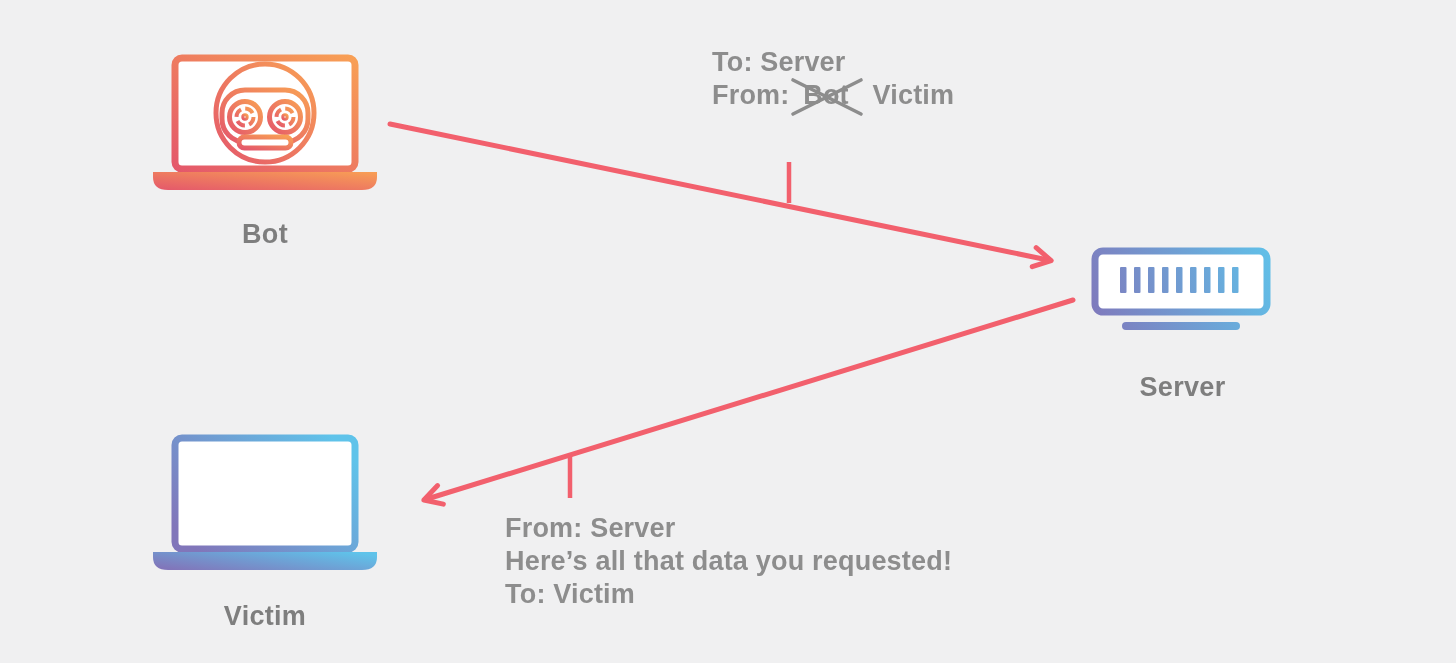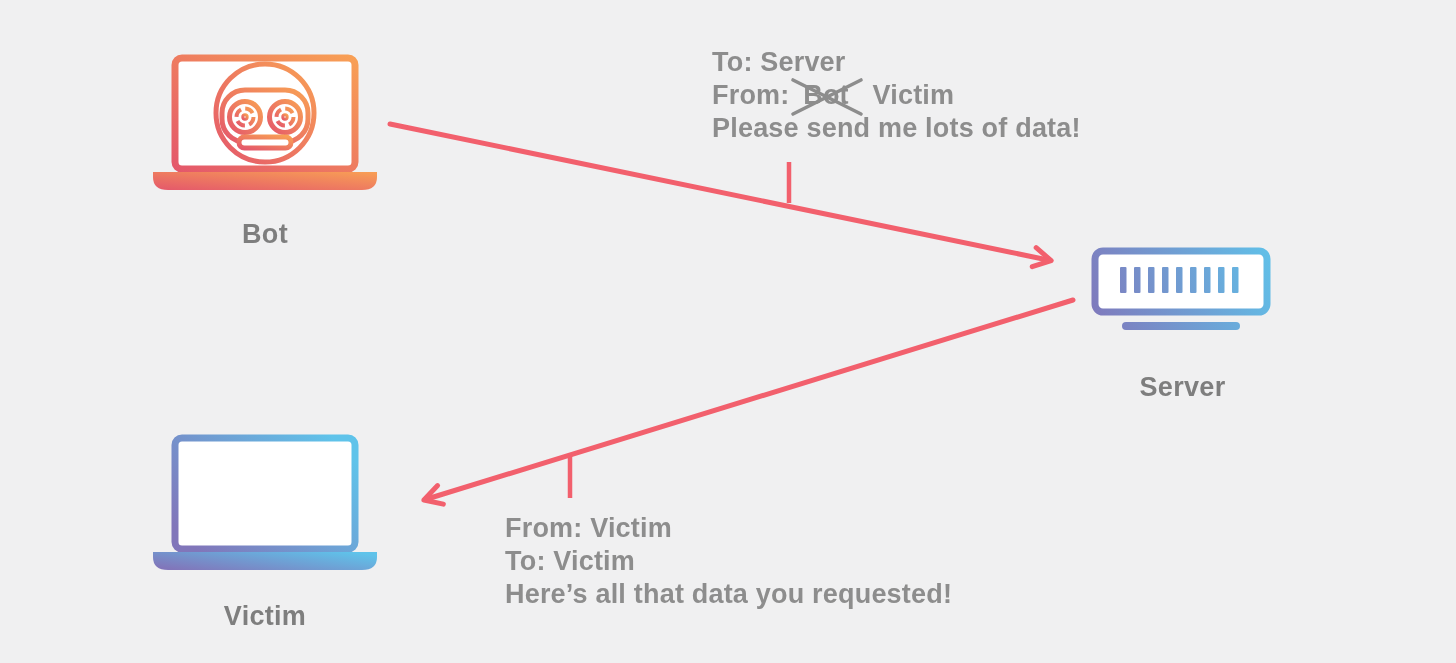--- a/index.html
+++ b/index.html
@@ -130,22 +130,21 @@
       <span>From:</span>
       <span class="crossed-wrap">
         <span>Bot</span>
         <svg class="xmark" viewBox="0 0 76 44">
           <line x1="4" y1="40" x2="72" y2="6"></line>
           <line x1="4" y1="6" x2="72" y2="40"></line>
         </svg>
       </span>
       <span>Victim</span>
     </div>
-    <div>Please send me lots of data!</div>
   </div>
 
   <div class="msg" id="msg-response">
-    <div>From: Victim</div>
+    <div>From: Server</div>
+    <div>Here’s all that data you requested!</div>
     <div>To: Victim</div>
-    <div>Here’s all that data you requested!</div>
   </div>
 
 </div>
 
 </body></html>

